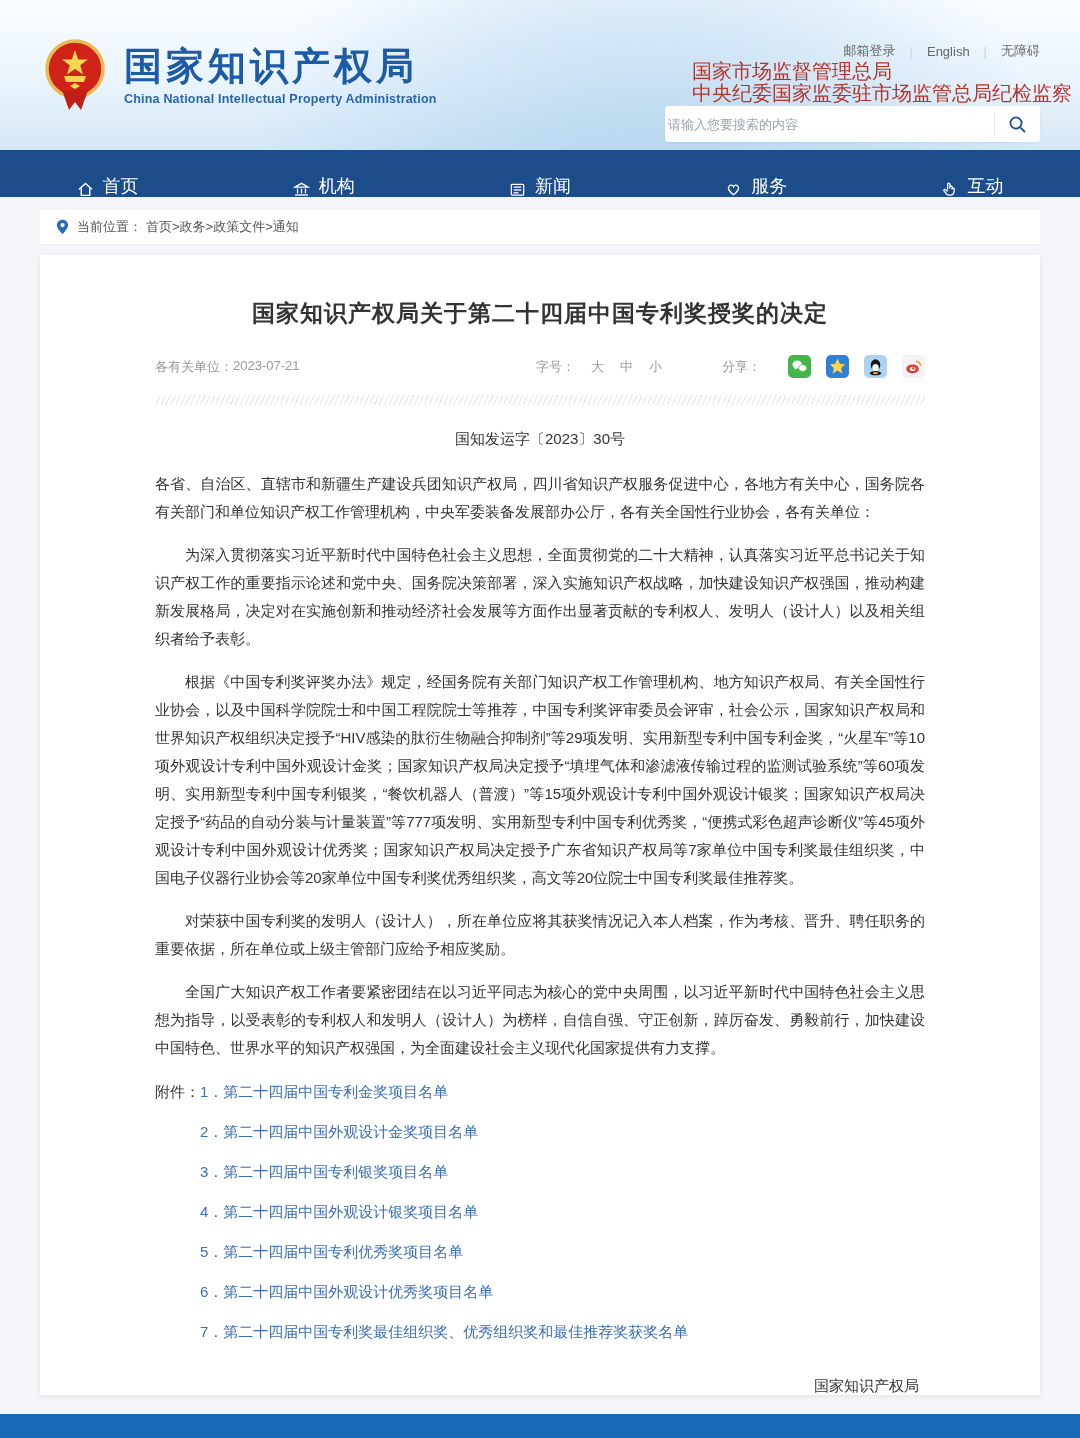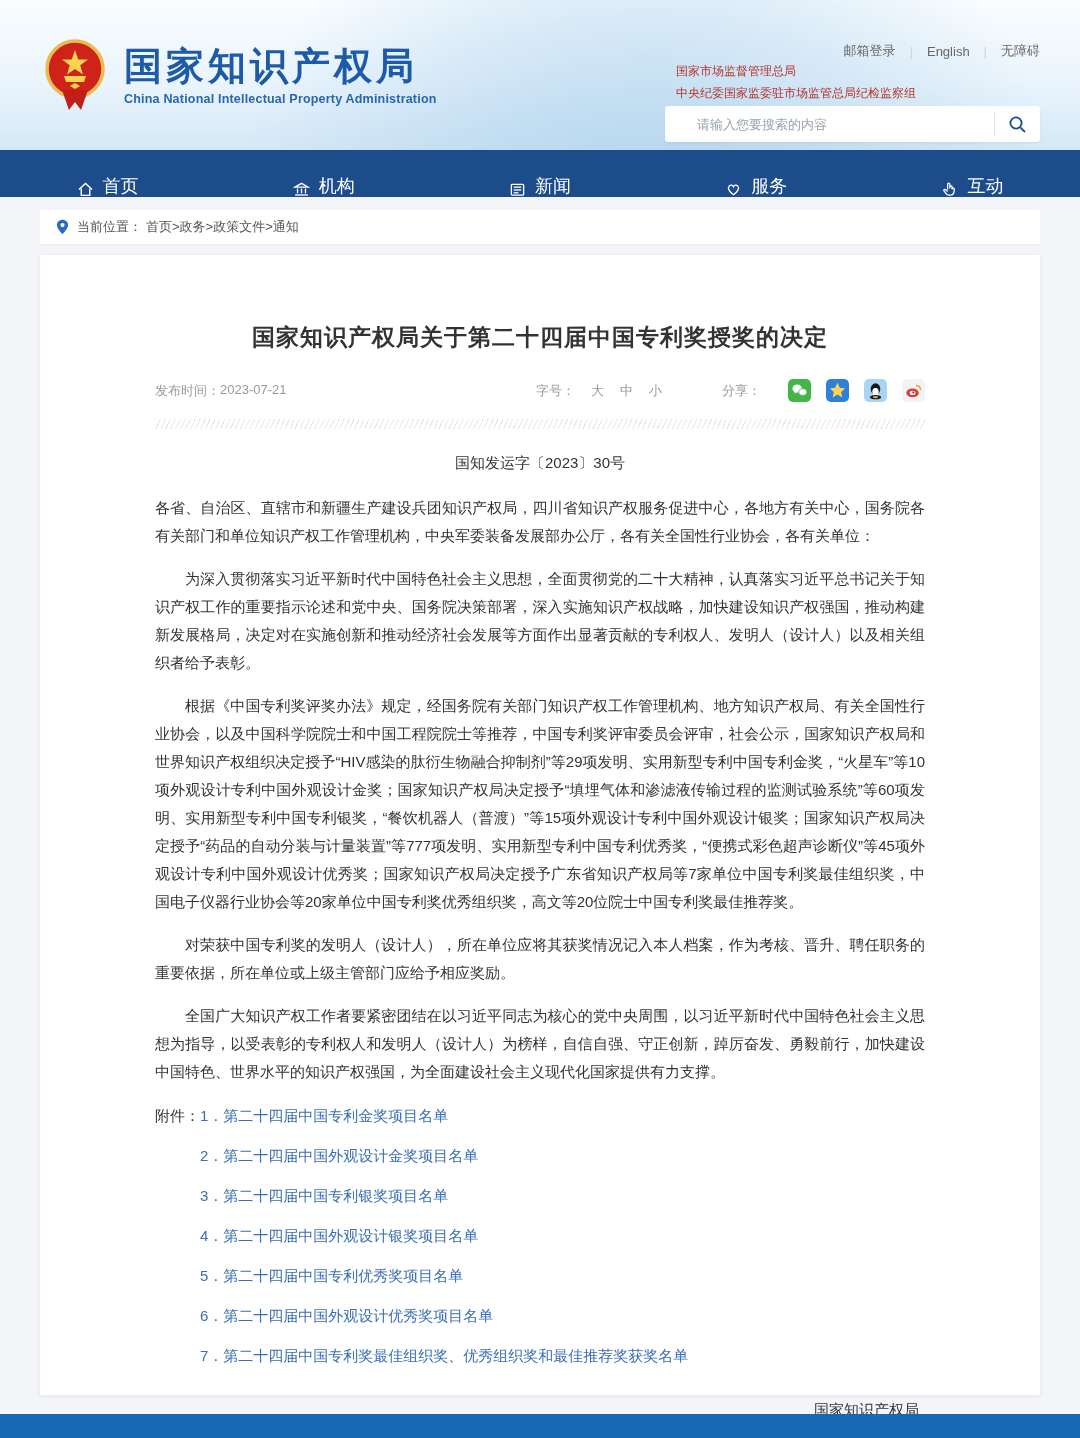--- a/index.html
+++ b/index.html
@@ -16,28 +16,28 @@
       linear-gradient(180deg,#fafdff 0%,#eaf4fc 55%,#d5e8f6 100%);
   }
   .logo-wrap { position:absolute; left:42px; top:38px; display:flex; align-items:center; }
   .emblem { width:66px; height:74px; }
   .site-titles { margin-left:16px; }
   .site-name { font-size:38px; font-weight:700; color:#1d5ba8; letter-spacing:4px; line-height:44px; }
   .site-name-en { font-size:12.5px; font-weight:700; color:#2a66ae; margin-top:4px; letter-spacing:.2px; }
   .top-links { position:absolute; right:40px; top:42px; font-size:13px; color:#666; display:flex; align-items:center;padding-left:28px; }
   .top-links .tl { cursor:pointer; color:#666; }
   .top-links .sep { color:#c9d4de; margin:0 14px; }
-  .related-links { position:absolute; left:676px; top:60px; font-size:12px; color:#b5342c; line-height:22px;font-family:Liberation Serif, serif; }
+  .related-links { position:absolute; left:692px; top:60px; font-size:20px; color:#b5342c; line-height:22px;font-family:Liberation Serif, serif; }
   .related-links div { cursor:pointer; }
   .search-box {
     position:absolute; left:665px; top:106px; width:375px; height:36px;
     background:#fff; border-radius:3px; display:flex; align-items:center;
     box-shadow:0 1px 2px rgba(30,70,120,.08);
   }
-  .search-input { flex:1; border:none; outline:none; background:transparent; padding:0 32px; font-size:13px; color:#333; font-family:inherit; }
+  .search-input { flex:1; border:none; outline:none; background:transparent; padding:0 3px; font-size:13px; color:#333; font-family:inherit; }
   .search-input::placeholder { color:#9aa3ad; }
   .search-btn { width:46px; height:24px; border-left:1px solid #e3e7ec; display:flex; align-items:center; justify-content:center; cursor:pointer; }
   
   .nav { position:relative; height:47px; background:#1c4c8a; display:flex; z-index:5; }
   .nav-item {
     flex:1; display:flex; align-items:flex-end; justify-content:center; gap:9px;
     color:#fff; font-size:18px; cursor:pointer; position:relative;
     border-right:1px solid rgba(255,255,255,.22);
     margin-top:48px;
   }
@@ -58,21 +58,21 @@
     display:flex; align-items:center; padding:0 16px; font-size:13px; color:#555;
     box-shadow:0 1px 2px rgba(0,0,0,.04);
   }
   .breadcrumb .crumb-path { margin-left:4px; }
   .pin { margin-right:8px; display:flex; }
   
   .card {
     margin:11px 40px 0; background:#fff; height:1140px;
     box-shadow:0 1px 5px rgba(0,0,0,.07); padding:42px 115px 0;
   }
-  .art-title { text-align:center; font-size:23px; font-weight:700; color:#333; letter-spacing:1px; line-height:32px;margin-top:24px; }
+  .art-title { text-align:center; font-size:23px; font-weight:700; color:#333; letter-spacing:1px; line-height:32px; }
   .meta-row { margin-top:26px; display:flex; align-items:center; font-size:13px; color:#999; }
   .meta-left { display:flex; }
   .meta-right { margin-left:auto; display:flex; align-items:center;text-align:right; }
   .fs-opt { margin-left:16px; cursor:pointer; color:#999; }
   .share-label { margin-left:60px; margin-right:12px;font-family:Liberation Serif, serif; }
   .share-icon { width:23px; height:23px; margin-left:15px; cursor:pointer; border-radius:4px; display:block; }
   .hatch-divider {
     margin-top:17px; height:10px;
     background:repeating-linear-gradient(115deg,#e7e7e7 0 1px,transparent 1px 4.5px);
   }
@@ -192,21 +192,21 @@
   </span>
   <span>当前位置：</span>
   <span class="crumb-path">首页&gt;政务&gt;政策文件&gt;通知</span>
 </div>
 
 <div class="card">
   <div class="art-title">国家知识产权局关于第二十四届中国专利奖授奖的决定</div>
 
   <div class="meta-row">
     <div class="meta-left">
-      <span>发布时间：</span>
+      <span>各有关单位：</span>
       <span>2023-07-21</span>
     </div>
     <div class="meta-right">
       <span>字号：</span>
       <span class="fs-opt">大</span>
       <span class="fs-opt">中</span>
       <span class="fs-opt">小</span>
       <span class="share-label">分享：</span>
       <svg class="share-icon" viewBox="0 0 24 24">
         <rect width="24" height="24" rx="5" fill="#44b549"></rect>

